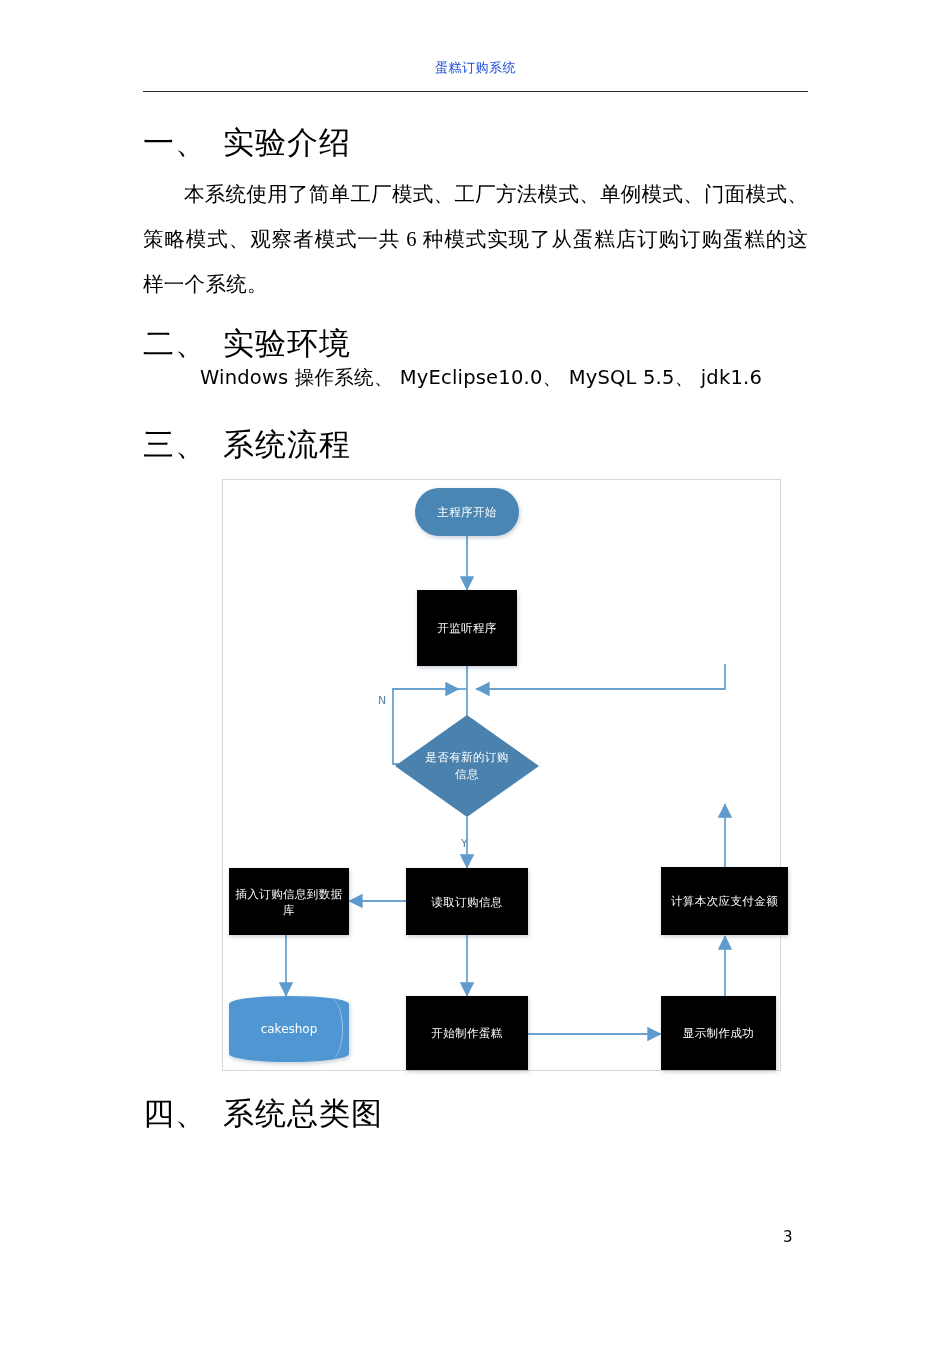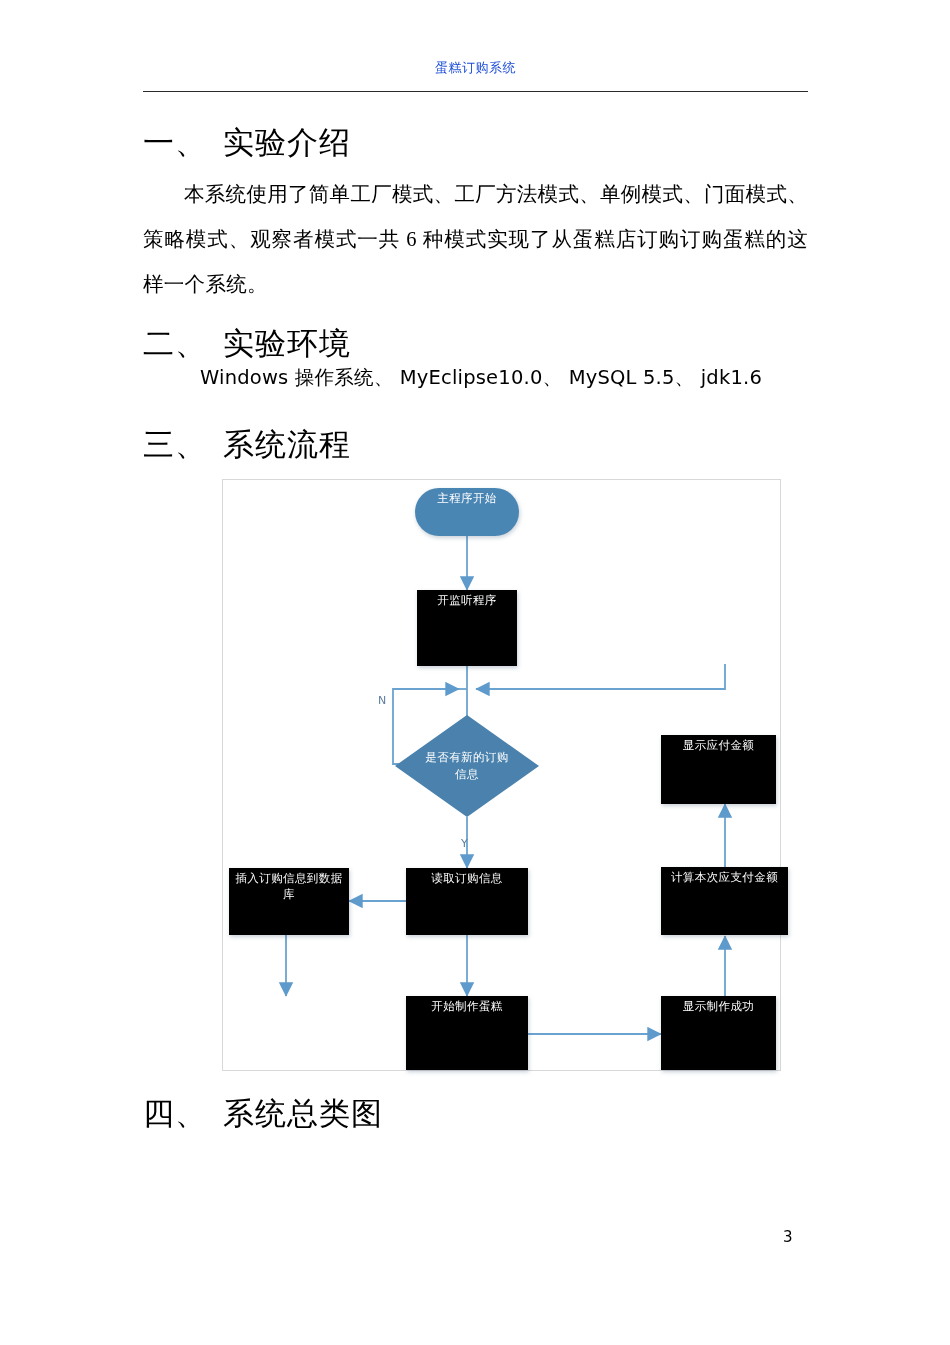--- a/index.html
+++ b/index.html
@@ -93,21 +93,21 @@
     position: absolute;
     left: 0; top: 0;
     width: 559px;
     height: 592px;
   }
 
   
   .node {
     position: absolute;
     display: flex;
-    align-items: flex-start;
+    align-items: center;
     justify-content: center;
     text-align: center;
     color: #ffffff;
     font-family: "DejaVu Sans", "Liberation Sans", sans-serif;
     font-size: 11.5px;
     line-height: 16px;
     letter-spacing: 0.4px;
     padding: 2px 6px;
     box-shadow: 1px 2px 4px rgba(60,90,120,0.28);
   }
@@ -261,36 +261,37 @@
       <div class="branch-label" style="left:238px; top:357px;">Y</div>
 
       <div class="node node-process" style="left:183px; top:388px; width:122px; height:67px;">
         <span>读取订购信息</span>
       </div>
 
       <div class="node node-process" style="left:6px; top:388px; width:120px; height:67px;">
         <span>插入订购信息到数据库</span>
       </div>
 
+      <div class="node-db" style="left:6px; top:516px; width:120px; height:66px;">
+        <span class="db-curve"></span>
+        <span class="db-label">cakeshop</span>
+      </div>
 
       <div class="node node-process" style="left:183px; top:516px; width:122px; height:74px;">
         <span>开始制作蛋糕</span>
       </div>
 
       <div class="node node-process" style="left:438px; top:516px; width:115px; height:74px;">
         <span>显示制作成功</span>
       </div>
 
       <div class="node node-process" style="left:438px; top:387px; width:127px; height:68px;">
         <span>计算本次应支付金额</span>
       </div>
 
-      <div class="node node-process" style="left:438px; top:255px; width:115px; height:69px;">
-        <span>显示应付金额</span>
-      </div>
 
     </div>
   </div>
 
   <div class="h1" style="left:143px; top:1093px;">
     <span class="num">四、</span><span>系统总类图</span>
   </div>
 
   <div class="page-number">3</div>
 

